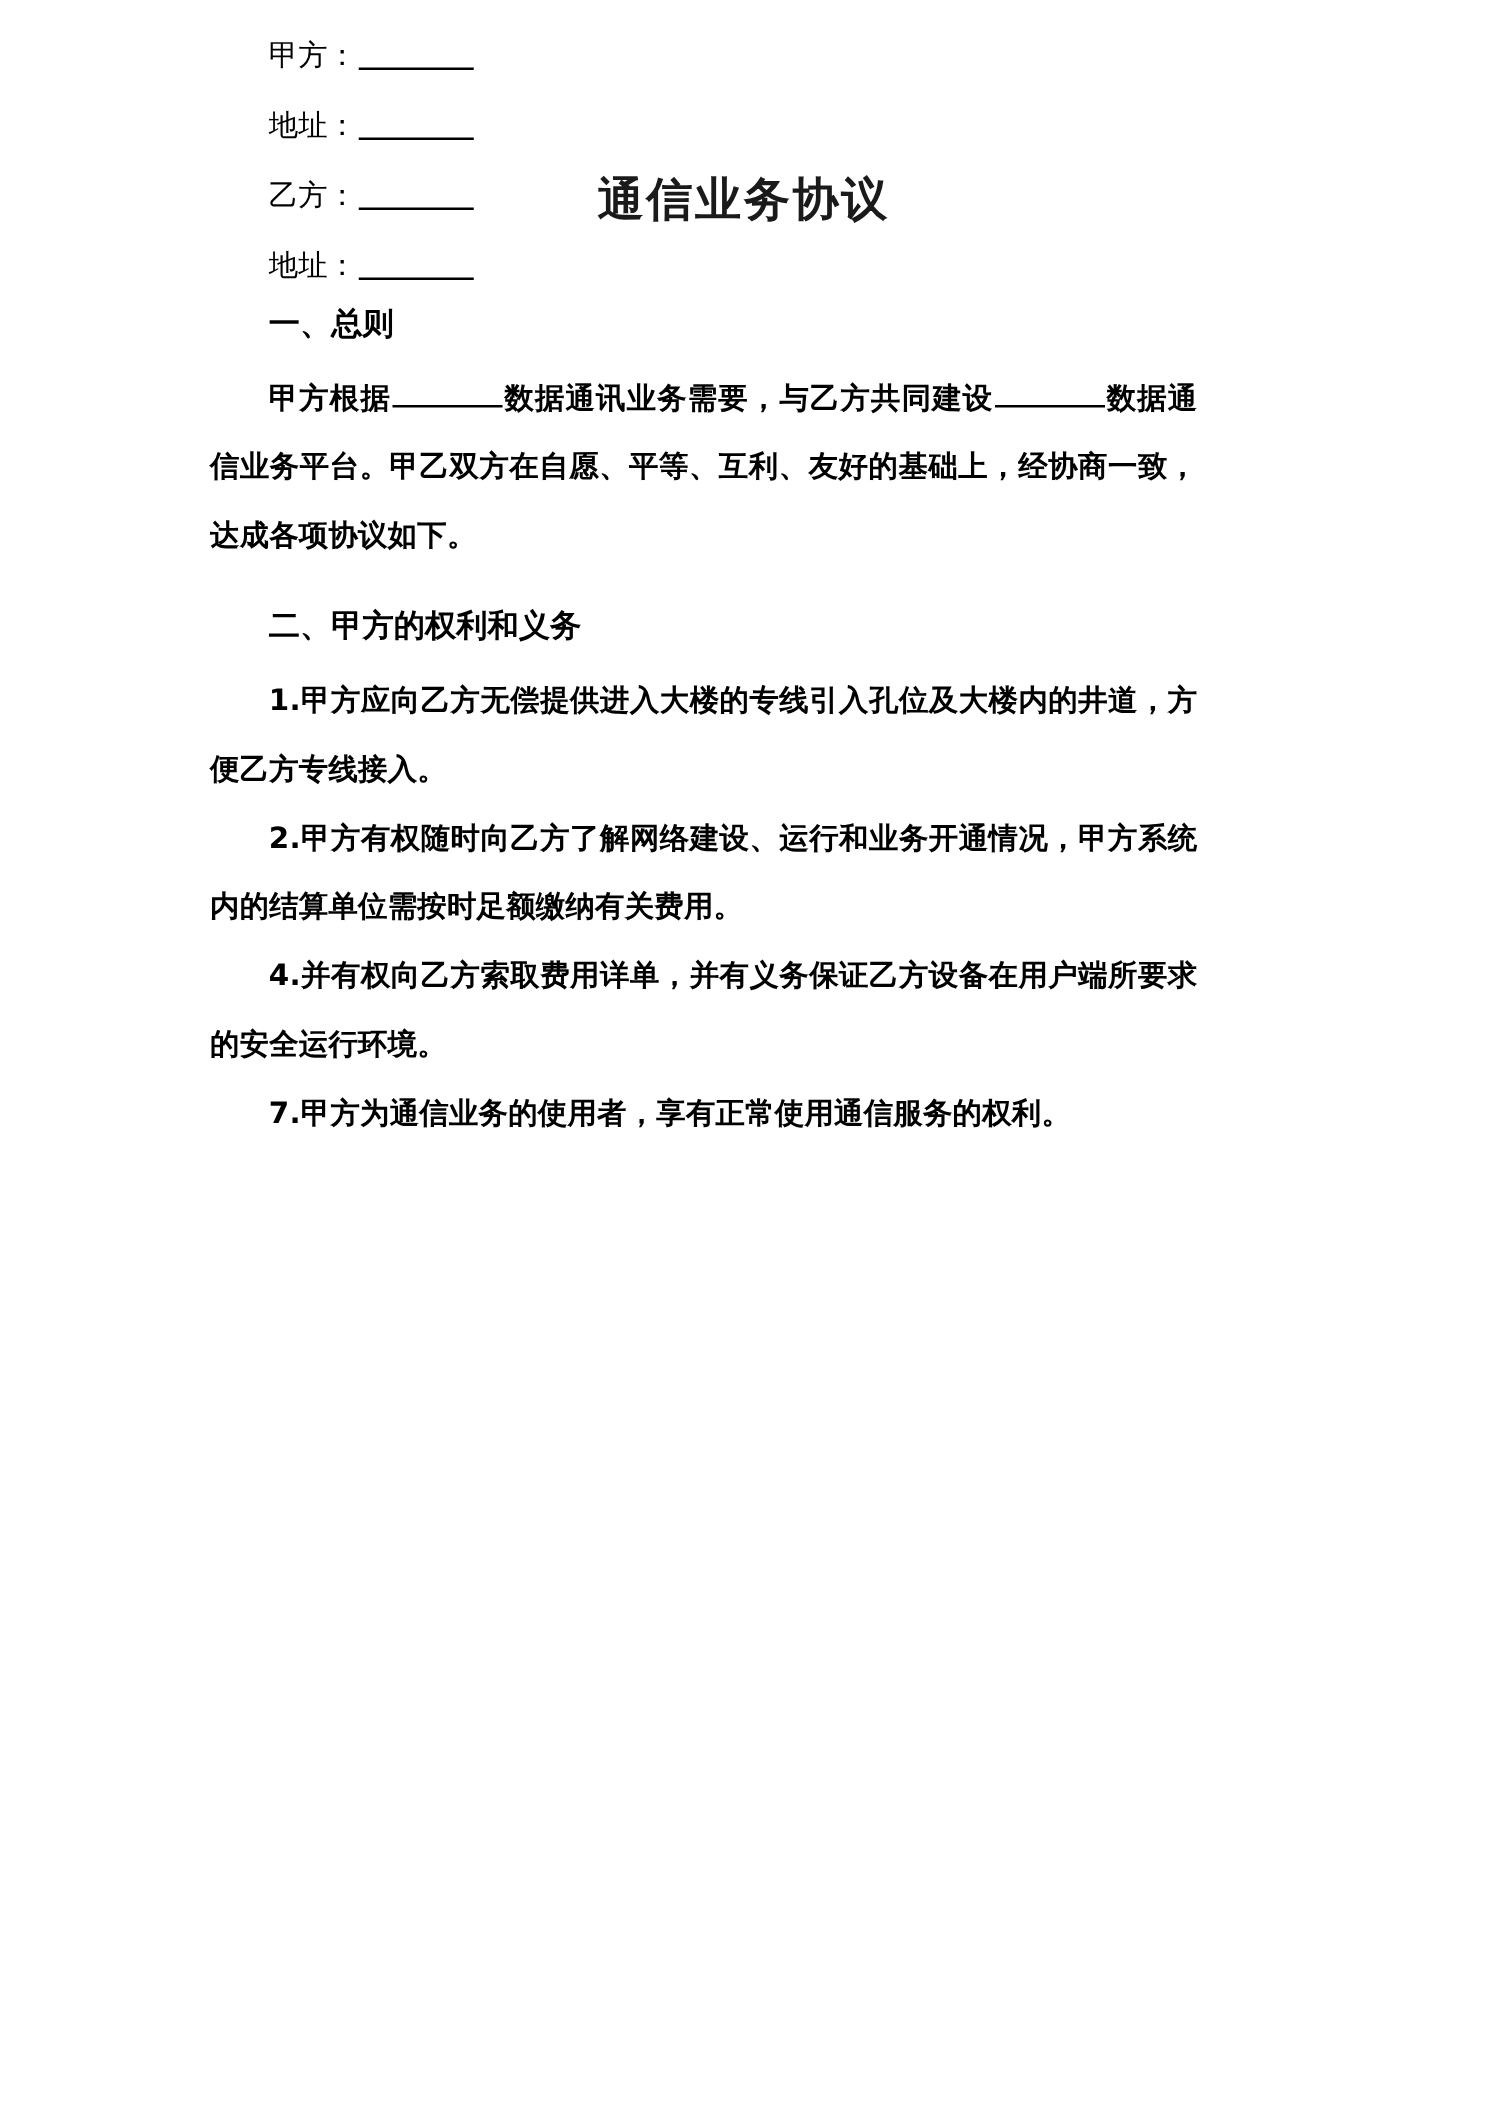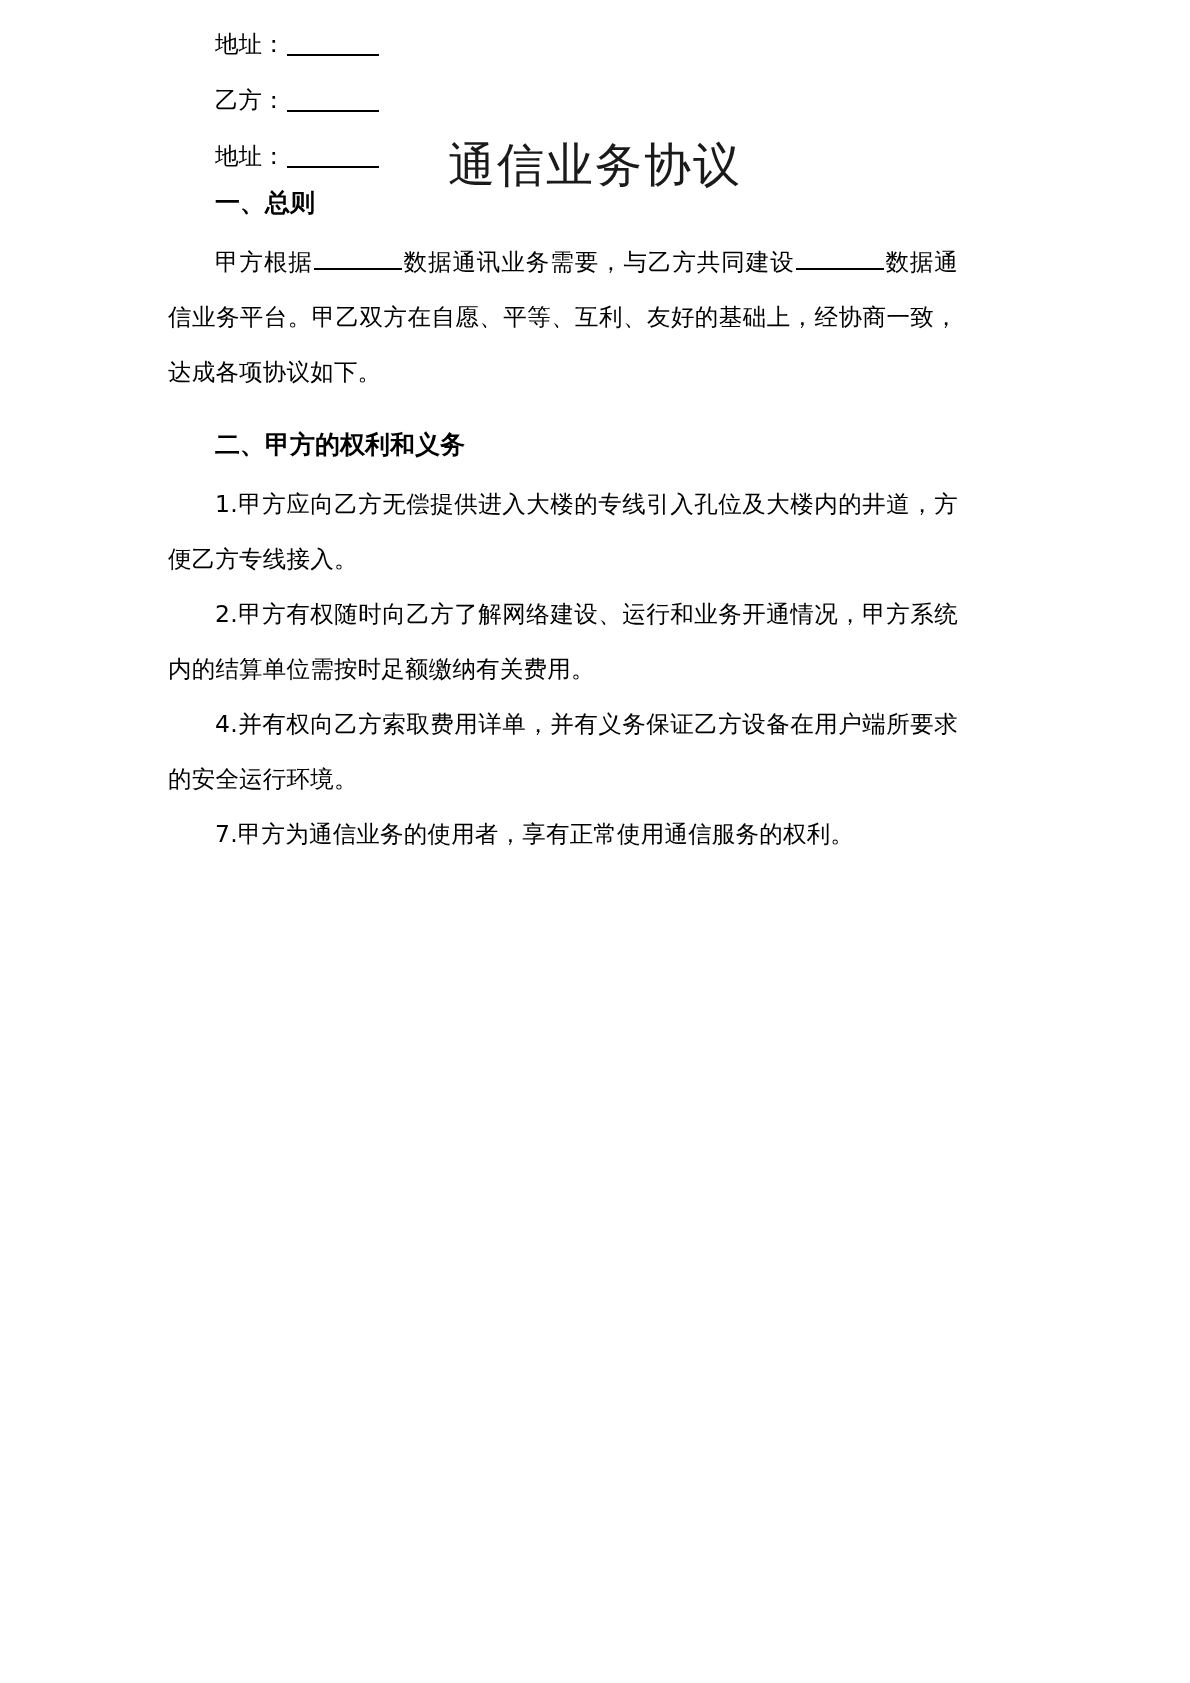--- a/index.html
+++ b/index.html
@@ -22,22 +22,22 @@
   }
   .doc-body {
     position: absolute;
     left: 168px;
     top: 0;
     width: 790px;
   }
   .doc-title {
     text-align: center;
     font-family: "DejaVu Serif", "Liberation Serif", serif;
-    font-weight: normal;
-    font-size: 47px;
+    font-weight: bold;
+    font-size: 37px;
     letter-spacing: 2px;
     margin: 0;
     padding-top: 137px;
     line-height: 1.2;
     color: #1a1a1a;
   }
   .field-line {
     font-size: 23.5px;
     line-height: 1.0;
     margin: 0;
@@ -67,20 +67,21 @@
     font-weight: bold;
   }
   .para {
     font-size: 23.5px;
     line-height: 55px;
     margin: 0;
     text-indent: 47px;
     text-align: justify;
     text-justify: inter-character;
     letter-spacing: 0.2px;
+    font-weight: bold;
   }
   .para + .para { margin-top: 0; }
   .para-gap { height: 10px; }
   .inline-blank {
     display: inline-block;
     width: 88px;
     border-bottom: 2px solid #000000;
     height: 0.95em;
     margin: 0 1px;
     vertical-align: baseline;
@@ -89,20 +90,24 @@
 </style>
 </head>
 <body>
 
 <div class="page">
 
   <h1 class="doc-title">通信业务协议</h1>
 
   <div class="doc-body">
 
+    <div class="field-line">
+      <span>甲方：</span>
+        <span class="blank blank-w-long"></span>
+    </div>
 
     <div class="field-line">
       <span>地址：</span>
         <span class="blank blank-w-long"></span>
     </div>
 
     <div class="field-line">
       <span>乙方：</span>
         <span class="blank blank-w-long"></span>
     </div>

